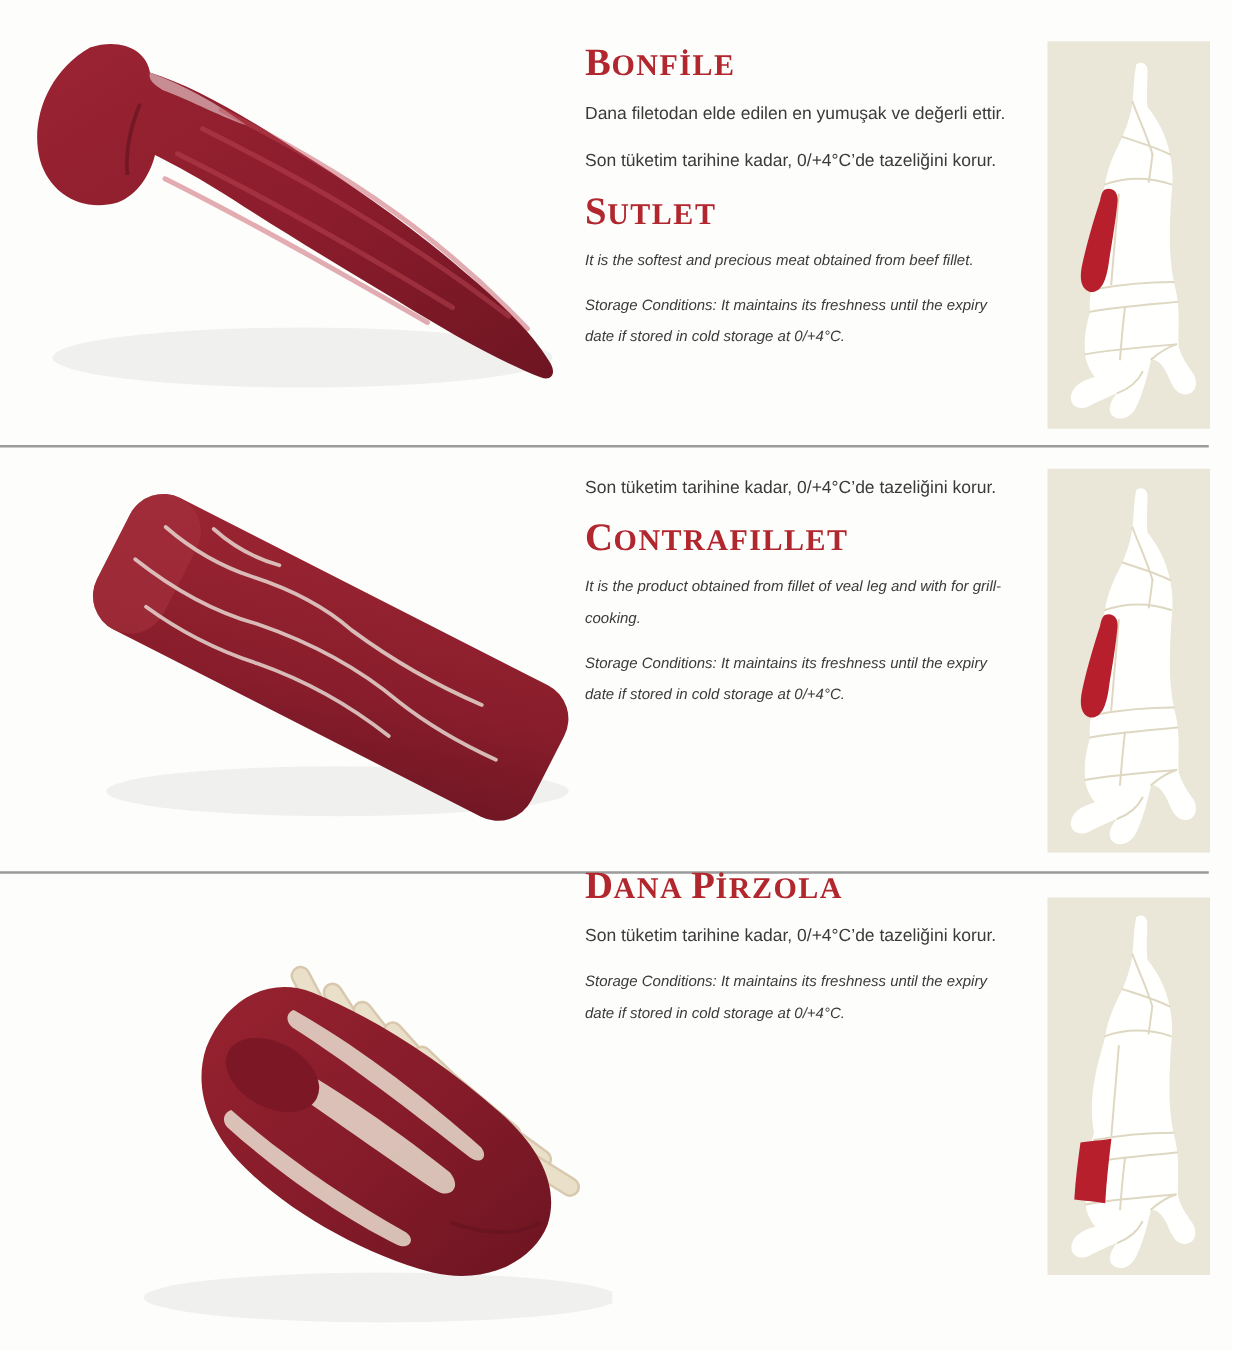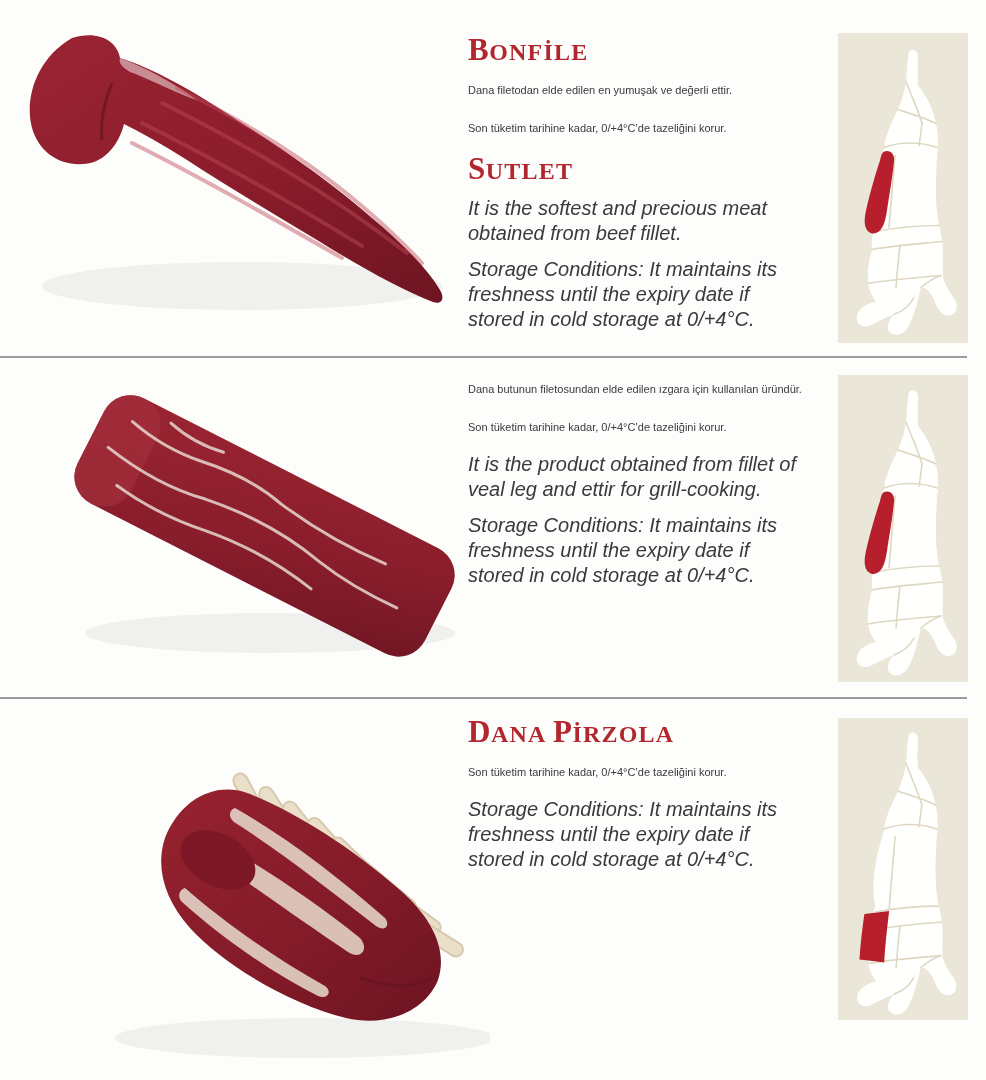--- a/index.html
+++ b/index.html
@@ -13,23 +13,23 @@
   .photo{position:absolute;}
   .photo svg{display:block;}
   .textcol{position:absolute;left:468px;width:338px;color:var(--body-text,#3a3a3a);}
   .title{
     font-family:"Liberation Serif",serif;font-weight:700;
     color:var(--title-red,#b2262e);line-height:1;margin:0 0 12px 0;letter-spacing:.5px;
   }
   .tcap{font-size:31px;}
   .tsc{font-size:24px;letter-spacing:1.2px;}
   .tsp{font-size:24px;}
-  .tr-body p{font-size:11px;line-height:26px;margin:0 0 12px 0;}
+  .tr-body p{font-size:14px;line-height:26px;margin:0 0 12px 0;}
   .en-title{margin:12px 0 12px 0;}
-  .en-body p{font-size:20px;line-height:25px;font-style:italic;margin:0 0 11px 0;}
+  .en-body p{font-size:12px;line-height:25px;font-style:italic;margin:0 0 11px 0;}
   .storage-label{font-weight:400;}
   .diagram{
     position:absolute;left:838px;width:130px;
     background:var(--box-beige,#eae7d8);
   }
   .diagram svg{display:block;width:130px;height:100%;}
 </style>
 </head>
 <body>
 
@@ -135,25 +135,25 @@
           <path d="M 35,142 q 60,12 110,2 q 70,-10 130,4 q 40,8 90,6"></path>
           <path d="M 60,172 q 50,8 100,0 q 60,-8 120,4"></path>
           <path d="M 80,92 q 30,8 60,2"></path>
         </g>
       </g>
     </svg>
   </div>
 
   <div class="textcol" style="top:376px">
     <div class="tr-body">
-      <p>Dana butunun filetosundan elde edilen ızgara için kullanılan üründür.</p>
       <p>Son tüketim tarihine kadar, 0/+4°C’de tazeliğini korur.</p>
     </div>
+    <h2 class="title en-title"><span class="tcap">C</span><span class="tsc">ONTRAFILLET</span></h2>
     <div class="en-body">
-      <p>It is the product obtained from fillet of veal leg and ettir for grill-cooking.</p>
+      <p>It is the product obtained from fillet of veal leg and with for grill-cooking.</p>
       <p><span class="storage-label">Storage Conditions:</span><span> It maintains its freshness until the expiry date if stored in cold storage at 0/+4°C.</span></p>
     </div>
   </div>
 
   <div class="diagram" style="top:375px;height:307px">
     <svg viewBox="0 0 130 305">
       <use href="#carcass-g"></use>
       <use href="#cut-loin"></use>
     </svg>
   </div>
@@ -196,21 +196,21 @@
           C 280,152 228,112 184,84 C 178,79 179,72 185,70 Z"></path>
         <path d="M 135,150 C 175,185 225,220 275,248 C 283,254 277,262 268,258
           C 220,234 170,198 132,164 C 127,159 129,152 135,150 Z"></path>
       </g>
 
       <ellipse cx="168" cy="122" rx="40" ry="26" transform="rotate(28 168 122)" fill="#7c1826"></ellipse>
       <path fill="none" stroke="#5f1220" stroke-width="3" opacity=".5" d="M 310,240 C 340,250 365,250 382,240"></path>
     </svg>
   </div>
 
-  <div class="textcol" style="top:716px">
+  <div class="textcol" style="top:692px">
     <h2 class="title"><span class="tcap">D</span><span class="tsc">ANA</span><span class="tsp"> </span><span class="tcap">P</span><span class="tsc">İRZOLA</span></h2>
     <div class="tr-body">
       <p>Son tüketim tarihine kadar, 0/+4°C’de tazeliğini korur.</p>
     </div>
     <div class="en-body">
       <p><span class="storage-label">Storage Conditions:</span><span> It maintains its freshness until the expiry date if stored in cold storage at 0/+4°C.</span></p>
     </div>
   </div>
 
   <div class="diagram" style="top:718px;height:302px">

